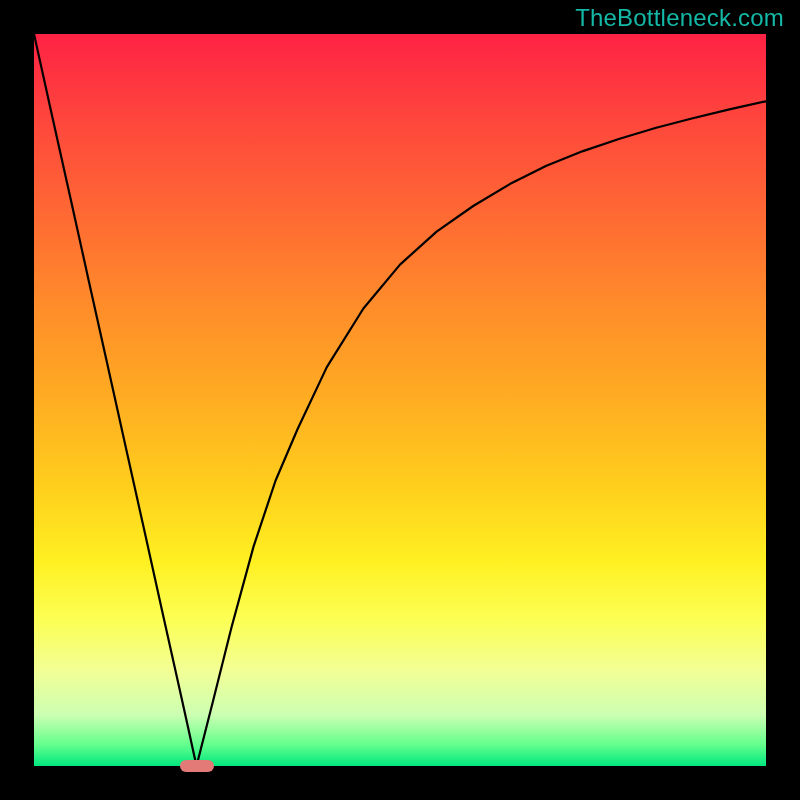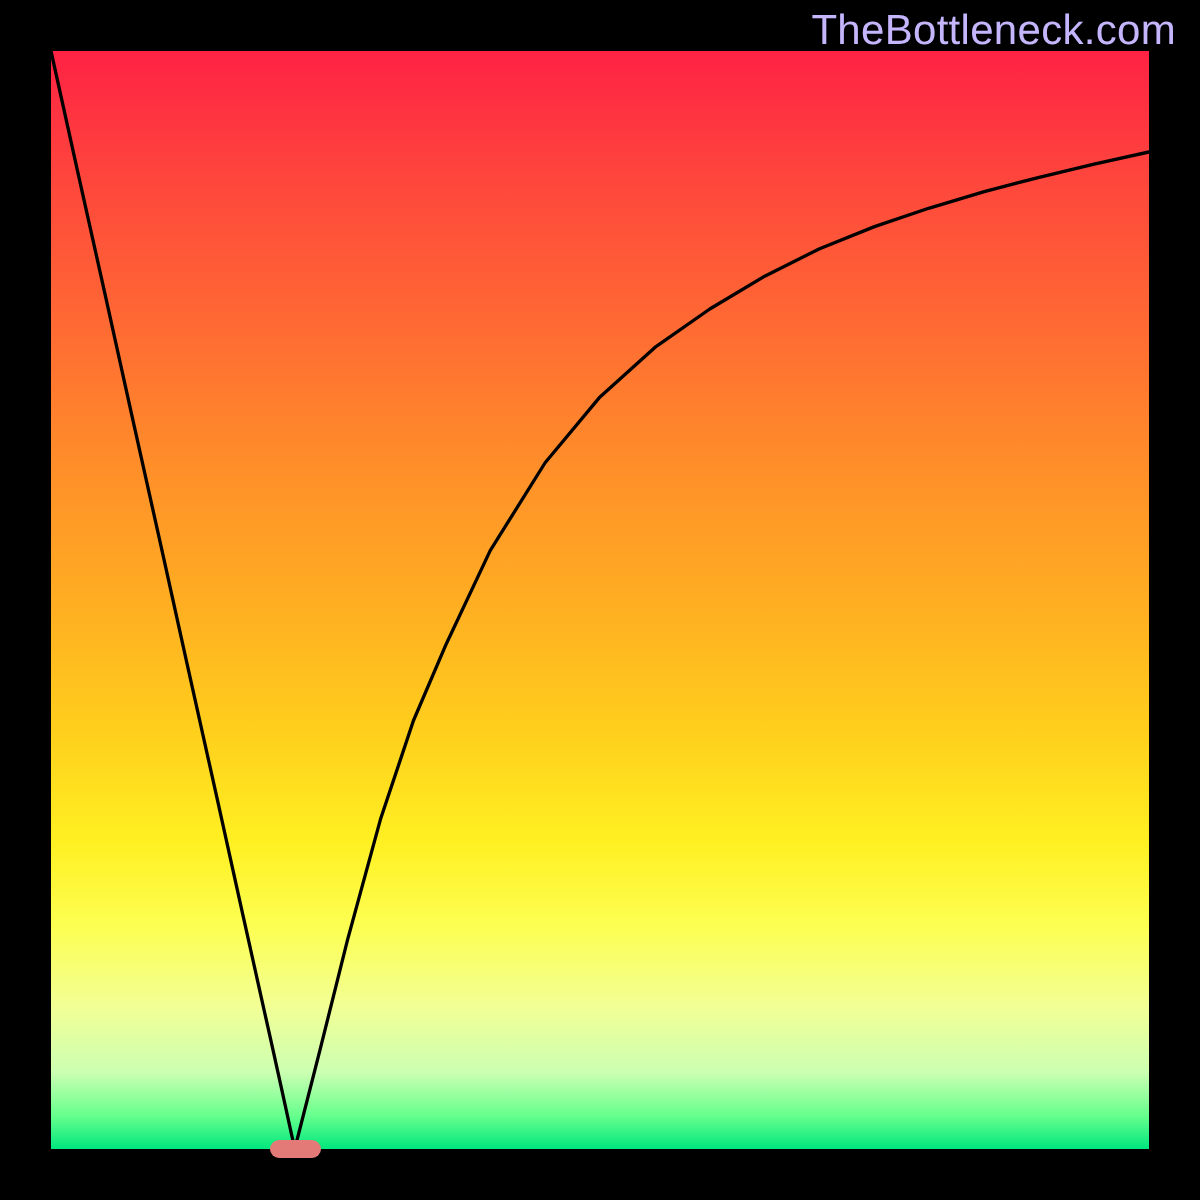--- a/index.html
+++ b/index.html
@@ -53,22 +53,22 @@
     position: absolute;
     width: 34px;
     height: 12px;
     background: #e37a77;
     border-radius: 6px;
   }
   .watermark {
     position: absolute;
     top: 4px;
     right: 16px;
-    color: #c4b5fd;
-    font-size: 28px;
+    color: #14b8a6;
+    font-size: 24px;
     letter-spacing: 0.2px;
     font-weight: 400;
   }
 </style>
 </head>
 <body>
 
 <div class="frame">
   <div class="plot">
     <svg class="curve" viewBox="0 0 732 732" preserveAspectRatio="none">

